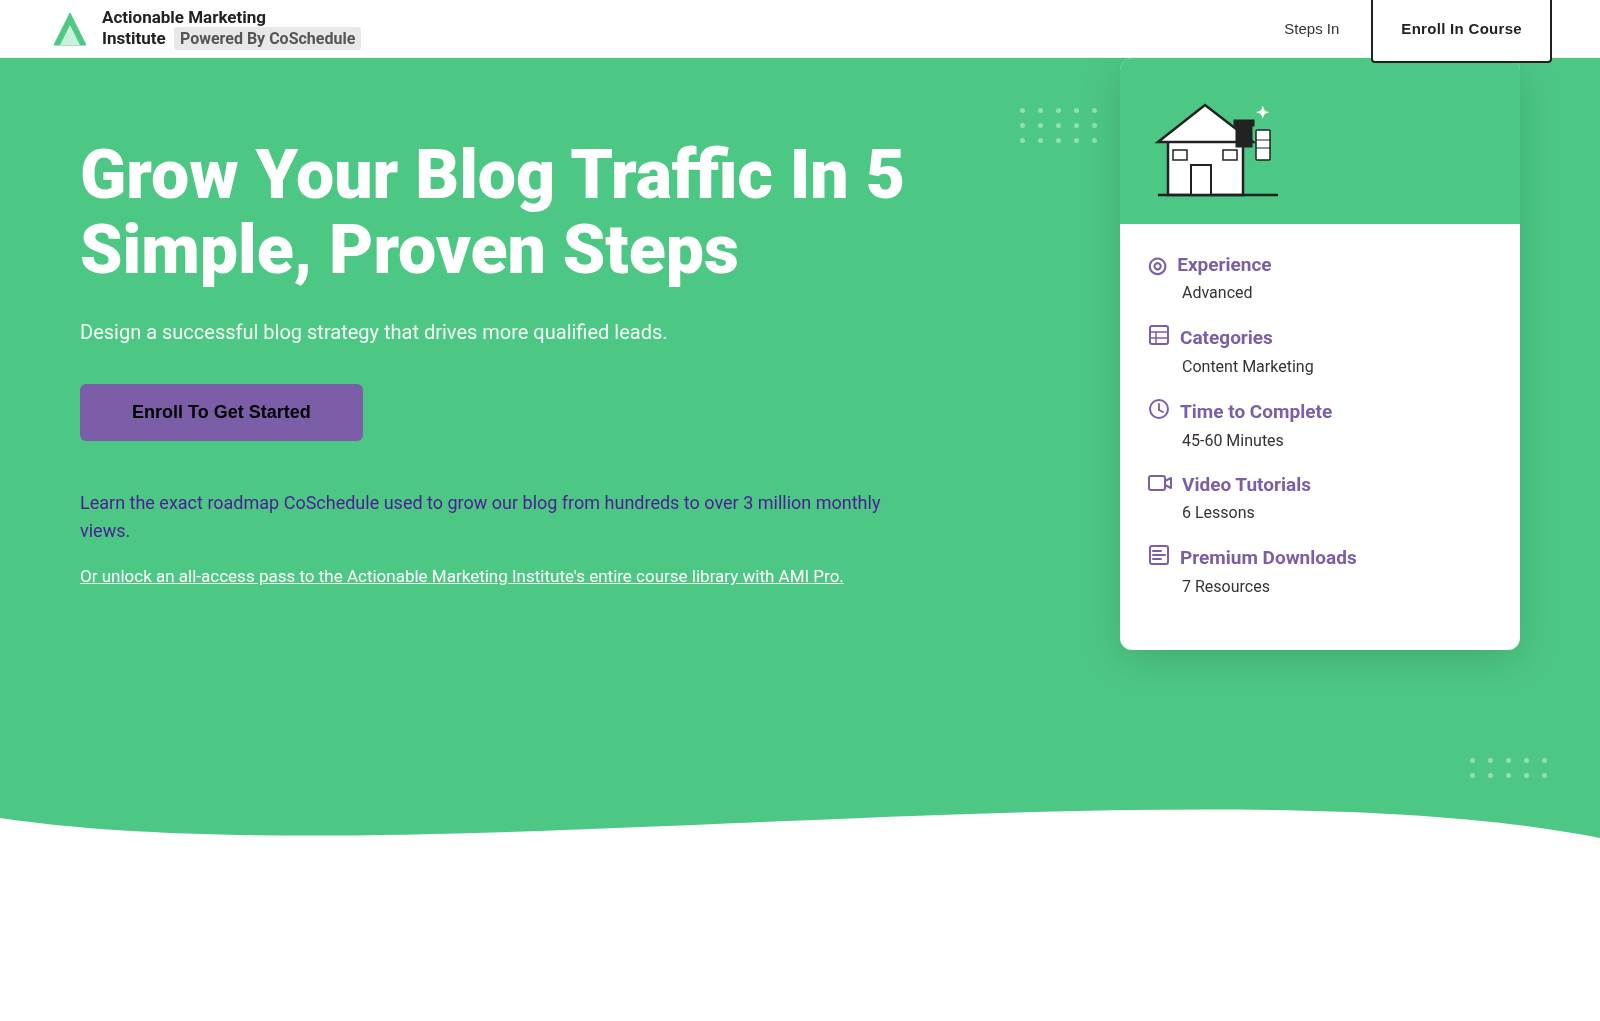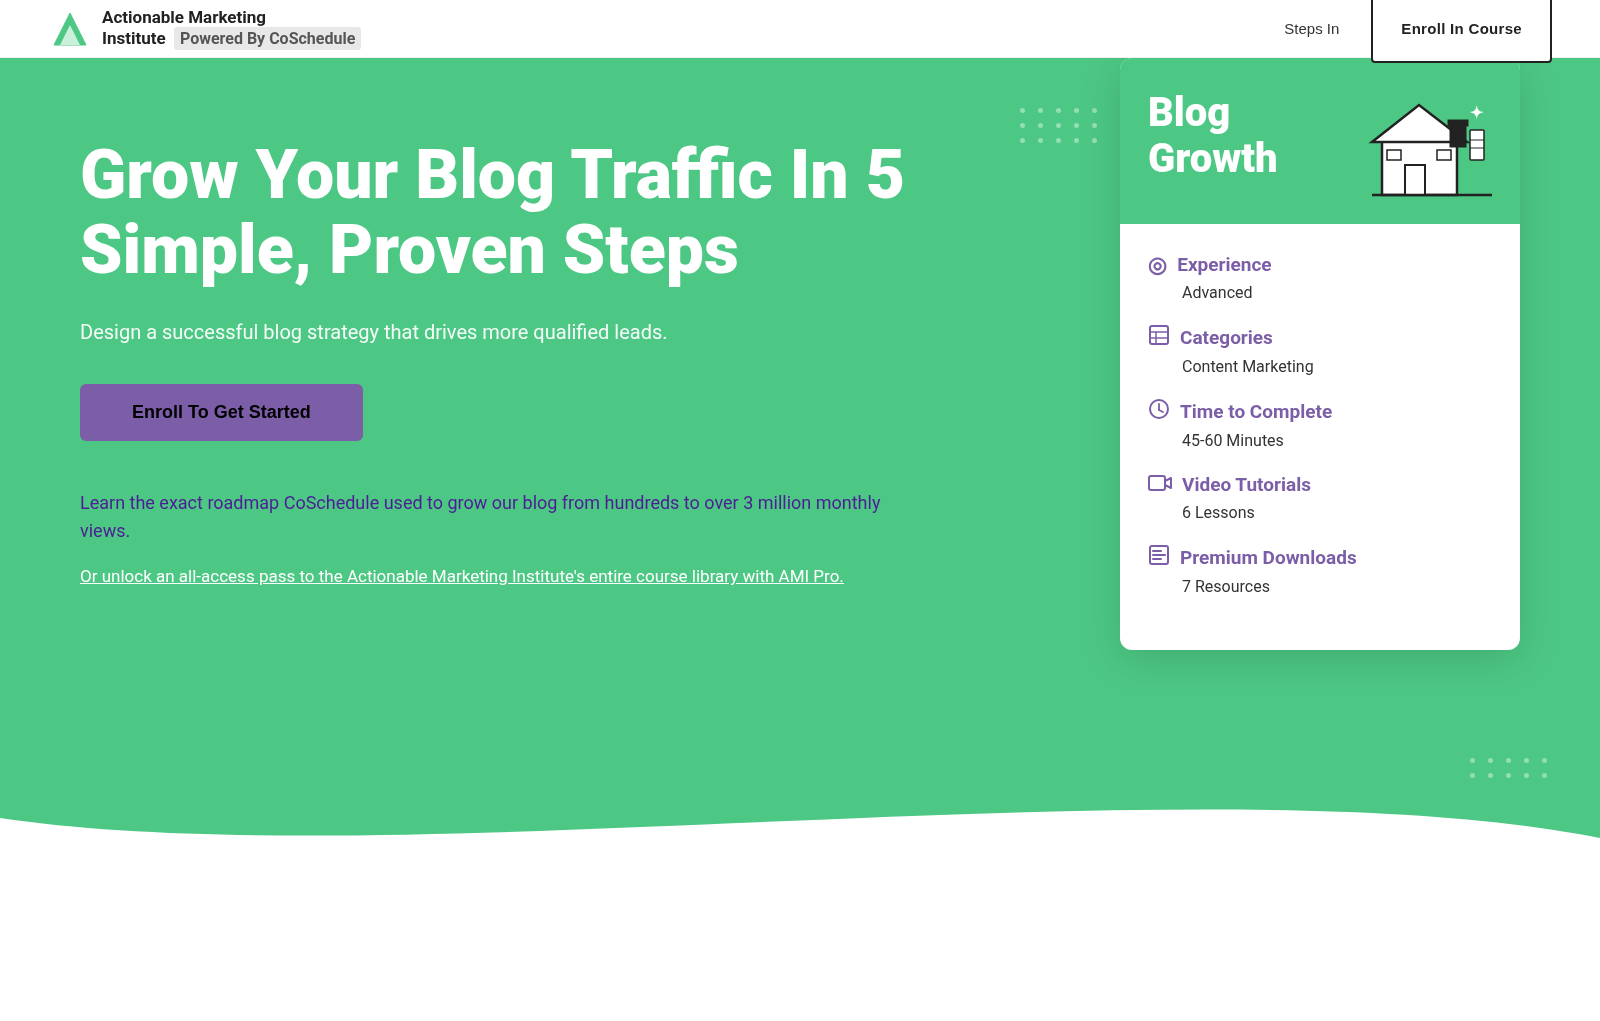--- a/index.html
+++ b/index.html
@@ -282,21 +282,20 @@
   </div>
 
   <div class="hero-wave">
     <svg viewBox="0 0 1600 120" preserveAspectRatio="none" xmlns="http://www.w3.org/2000/svg">
       <path d="M0,60 C400,120 1200,0 1600,80 L1600,120 L0,120 Z" fill="white"></path>
     </svg>
   </div>
 
   <div class="course-card">
     <div class="course-card-header">
-      <div class="course-card-title">Blog<br>Growth</div>
 
       <svg class="course-card-illustration" viewBox="0 0 130 110" xmlns="http://www.w3.org/2000/svg">
 
         <rect x="20" y="50" width="75" height="55" fill="white" stroke="#222" stroke-width="2.5"></rect>
 
         <polygon points="10,52 57,15 105,52" fill="white" stroke="#222" stroke-width="2.5"></polygon>
 
         <rect x="43" y="75" width="20" height="30" fill="white" stroke="#222" stroke-width="2"></rect>
 
         <rect x="25" y="60" width="14" height="10" fill="white" stroke="#222" stroke-width="1.5"></rect>

